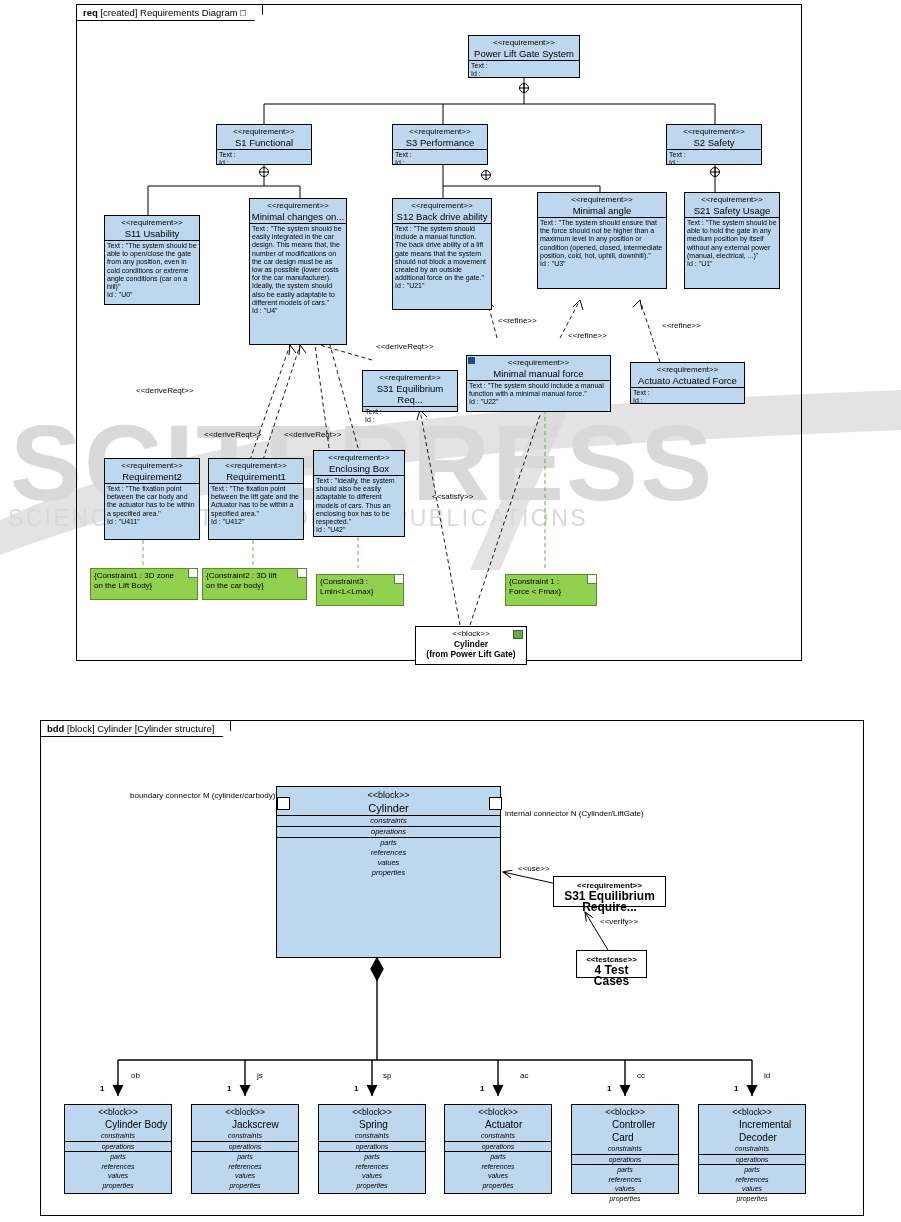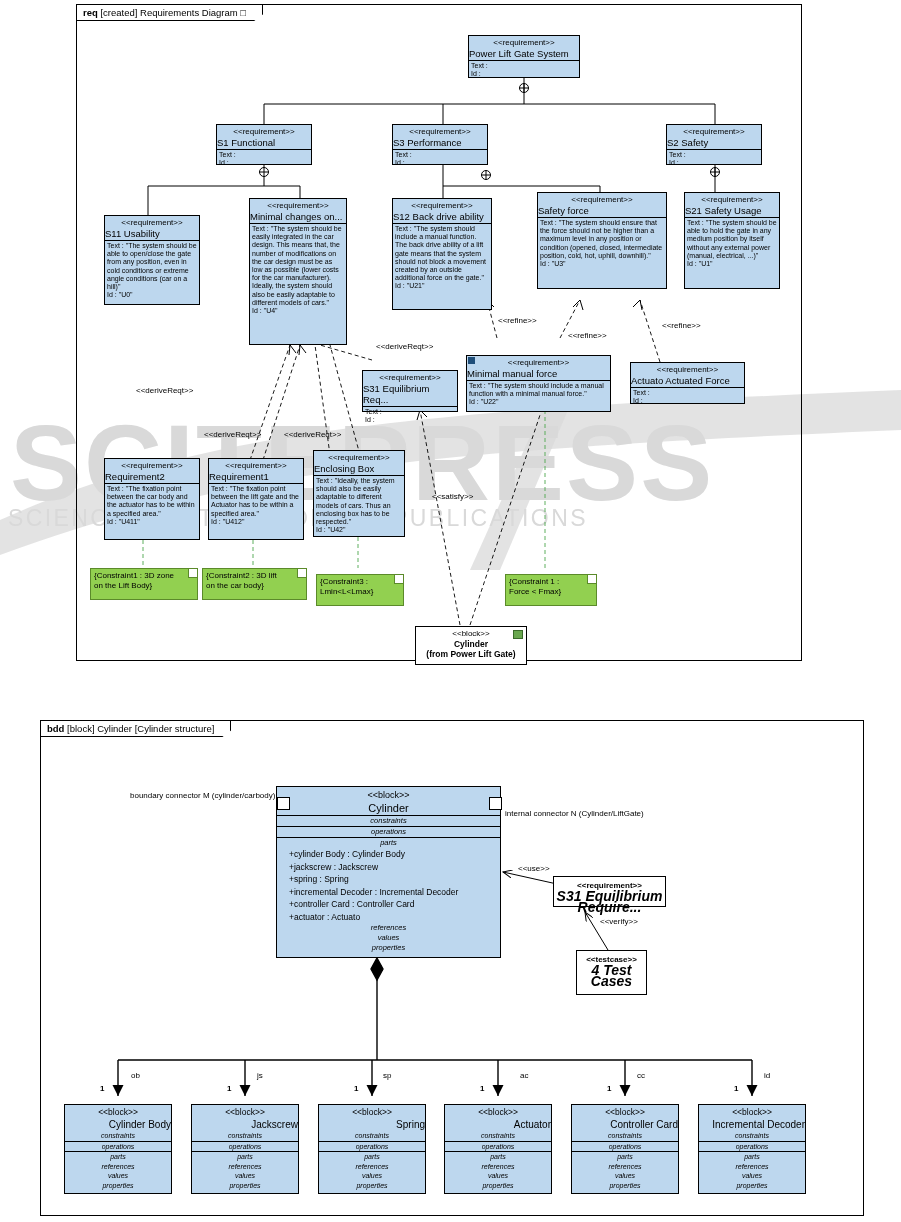--- a/index.html
+++ b/index.html
@@ -14,47 +14,47 @@
   
   .frame{position:absolute;border:1.5px solid #000;background:transparent;z-index:2;}
   .frame-tab{position:absolute;top:-1px;left:-1px;border:1.5px solid #000;background:#fff;
              padding:2px 16px 2px 6px;font-size:9.5px;white-space:nowrap;
              clip-path:polygon(0 0,100% 0,100% 60%,calc(100% - 9px) 100%,0 100%);}
   .frame-tab b{font-weight:bold;}
 
   
   .rbox{position:absolute;background:#bdd7ee;border:1px solid #000;box-sizing:border-box;z-index:5;}
   .rbox .stereo{text-align:center;font-size:8px;line-height:10px;padding-top:2px;}
-  .rbox .rname{text-align:left;font-size:9.5px;line-height:11px;padding-bottom:1px;border-bottom:1px solid #000;}
+  .rbox .rname{text-align:center;font-size:9.5px;line-height:11px;padding-bottom:1px;border-bottom:1px solid #000;}
   .rbox .rbody{font-size:7px;line-height:8.2px;padding:1px 2px 0 2px;text-align:left;word-wrap:break-word;}
   .rbox .rbody .ln{display:block;}
 
   .cbox{position:absolute;background:#92d050;border:1px solid #5b8a2a;box-sizing:border-box;z-index:5;
         font-size:8px;line-height:10px;padding:2px 3px;}
   .cbox .fold{position:absolute;right:0;top:0;width:8px;height:8px;background:#fff;
               border-left:1px solid #5b8a2a;border-bottom:1px solid #5b8a2a;}
 
   .wbox{position:absolute;background:#fff;border:1px solid #000;box-sizing:border-box;z-index:6;text-align:center;}
   .wbox .stereo{font-size:8px;line-height:10px;padding-top:2px;}
   .wbox .rname{font-size:8.5px;line-height:10px;font-weight:bold;}
 
   .reqw{position:absolute;background:#fff;border:1px solid #000;box-sizing:border-box;z-index:6;text-align:center;}
   .reqw .stereo{font-size:8px;line-height:11px;padding-top:3px;font-weight:bold;}
-  .reqw .rname{font-size:14px;line-height:11px;font-weight:bold;font-style:italic;}
+  .reqw .rname{font-size:12px;line-height:11px;font-weight:bold;}
 
   
   .blk{position:absolute;background:#bdd7ee;border:1px solid #000;box-sizing:border-box;z-index:5;}
   .blk .stereo{text-align:center;font-size:9px;line-height:12px;padding-top:2px;}
   .blk .bname{text-align:center;font-size:11px;line-height:14px;}
   .blk .sec{text-align:center;font-size:7.5px;font-style:italic;line-height:10px;}
   .blk .hr{border-top:1px solid #000;}
 
   .smallblk{position:absolute;background:#bdd7ee;border:1px solid #000;box-sizing:border-box;z-index:5;}
   .smallblk .stereo{text-align:center;font-size:8.5px;line-height:11px;padding-top:2px;}
-  .smallblk .bname{text-align:right;font-size:10px;line-height:13px;}
+  .smallblk .bname{text-align:left;font-size:10px;line-height:13px;padding-left:40px;}
   .smallblk .sec{text-align:center;font-size:7px;font-style:italic;line-height:9.5px;}
   .smallblk .hr{border-top:1px solid #000;}
 
   .port{position:absolute;width:11px;height:11px;background:#fff;border:1px solid #000;z-index:7;}
   .lbl{position:absolute;font-size:8px;line-height:10px;z-index:7;white-space:nowrap;color:#000;}
   svg.edges{position:absolute;left:0;top:0;width:901px;height:1222px;z-index:4;pointer-events:none;}
 </style>
 </head>
 <body>
 
@@ -197,21 +197,21 @@
   <div class="stereo">&lt;&lt;requirement&gt;&gt;</div>
   <div class="rname">S12 Back drive ability</div>
   <div class="rbody">
     <span class="ln">Text : "The system should include a manual function. The back drive ability of a lift gate means that the system should not block a movement created by an outside additional force on the gate."</span>
     <span class="ln">Id : "U21"</span>
   </div>
 </div>
 
 <div class="rbox" style="left:537px;top:192px;width:130px;height:97px;">
   <div class="stereo">&lt;&lt;requirement&gt;&gt;</div>
-  <div class="rname">Safety force</div>
+  <div class="rname">Minimal angle</div>
   <div class="rbody">
     <span class="ln">Text : "The system should ensure that the force should not be higher than a maximum level in any position or condition (opened, closed, intermediate position, cold, hot, uphill, downhill)."</span>
     <span class="ln">Id : "U3"</span>
   </div>
 </div>
 
 <div class="rbox" style="left:684px;top:192px;width:96px;height:97px;">
   <div class="stereo">&lt;&lt;requirement&gt;&gt;</div>
   <div class="rname">S21 Safety Usage</div>
   <div class="rbody">
@@ -350,43 +350,35 @@
 
 <div class="blk" style="left:276px;top:786px;width:225px;height:172px;">
   <div class="stereo">&lt;&lt;block&gt;&gt;</div>
   <div class="bname">Cylinder</div>
   <div class="hr"></div>
   <div class="sec">constraints</div>
   <div class="hr"></div>
   <div class="sec">operations</div>
   <div class="hr"></div>
   <div class="sec">parts</div>
-  <div style="font-size:8.5px;line-height:12.5px;padding:0 0 0 12px;">
-    <div>+cylinder Body  : Cylinder Body</div>
-    <div>+jackscrew  : Jackscrew</div>
-    <div>+spring  : Spring</div>
-    <div>+incremental Decoder  : Incremental Decoder</div>
-    <div>+controller Card  : Controller Card</div>
-    <div>+actuator : Actuato</div>
-  </div>
   <div class="sec">references</div>
   <div class="sec">values</div>
   <div class="sec">properties</div>
 </div>
 <div class="port" style="left:277px;top:797px;"></div>
 <div class="port" style="left:489px;top:797px;"></div>
 <div class="lbl" style="left:130px;top:791px;">boundary connector M (cylinder/carbody)</div>
 <div class="lbl" style="left:505px;top:809px;">internal connector N (Cylinder/LiftGate)</div>
 <div class="lbl" style="left:378px;top:963px;font-weight:bold;font-size:9px;">1</div>
 
 <div class="reqw" style="left:553px;top:876px;width:113px;height:31px;">
   <div class="stereo">&lt;&lt;requirement&gt;&gt;</div>
   <div class="rname">S31 Equilibrium Require...</div>
 </div>
-<div class="reqw" style="left:576px;top:950px;width:71px;height:45px;">
+<div class="reqw" style="left:576px;top:950px;width:71px;height:28px;">
   <div class="stereo">&lt;&lt;testcase&gt;&gt;</div>
   <div class="rname">4 Test Cases</div>
 </div>
 <div class="lbl" style="left:518px;top:864px;">&lt;&lt;use&gt;&gt;</div>
 <div class="lbl" style="left:600px;top:917px;">&lt;&lt;verify&gt;&gt;</div>
 
 <div class="smallblk" style="left:64px;top:1104px;width:108px;height:90px;">
   <div class="stereo">&lt;&lt;block&gt;&gt;</div>
   <div class="bname">Cylinder Body</div>
   <div class="sec">constraints</div>

